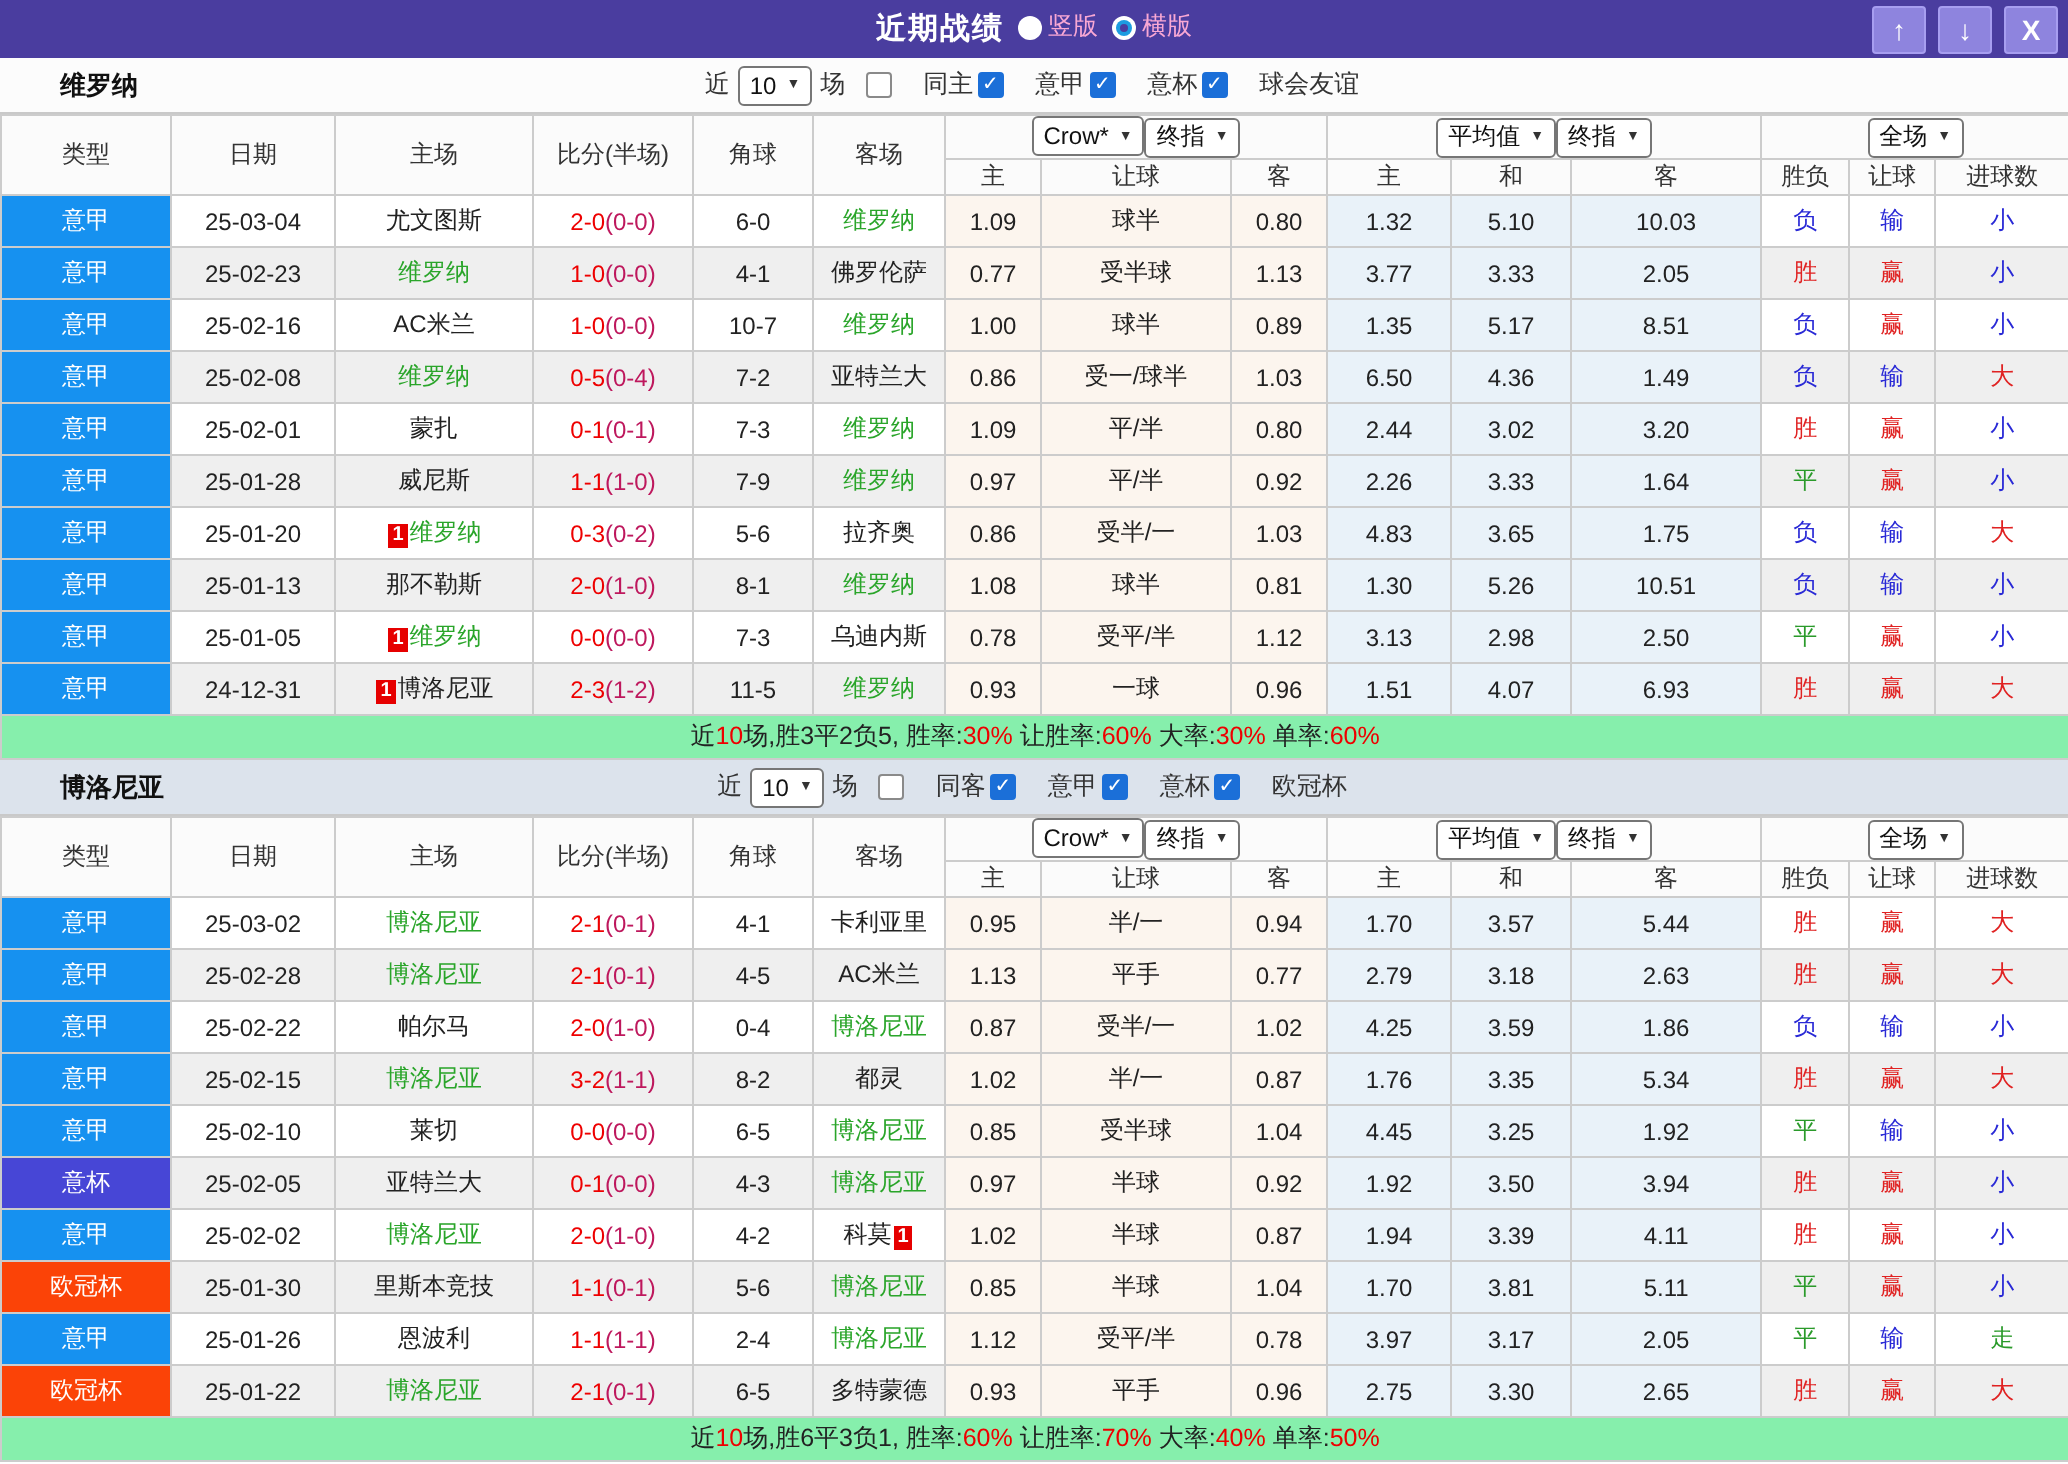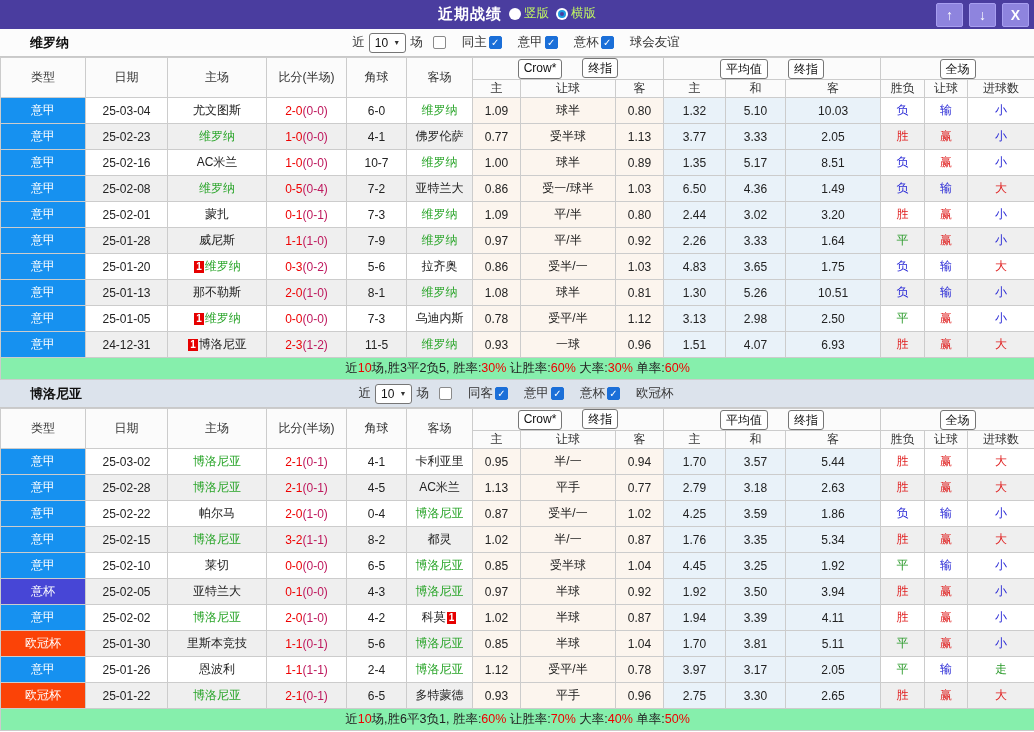--- a/index.html
+++ b/index.html
@@ -6,21 +6,21 @@
   body{
     width:1034px;height:732px;overflow:hidden;background:#fff;
     font-family:"Liberation Sans","DejaVu Sans",sans-serif;
     font-size:12px;color:#222;
   }
   
   .titlebar{height:29px;background:#4a3d9f;position:relative;
     display:flex;align-items:center;justify-content:center;}
   .title-group{display:flex;align-items:flex-start;gap:7px;color:#fff;}
   .title-text{font-size:15px;font-weight:bold;letter-spacing:1px;}
-  .radio-opt{display:flex;align-items:center;gap:3px;font-size:12.5px;color:#bef264;cursor:pointer;}
+  .radio-opt{display:flex;align-items:center;gap:3px;font-size:12.5px;color:#f9a8d4;cursor:pointer;}
   .radio-v{width:12px;height:12px;border-radius:50%;background:#fff;}
   .radio-h{width:12px;height:12px;border-radius:50%;background:#fff;position:relative;}
   .radio-h::after{content:'';position:absolute;left:2px;top:2px;right:2px;bottom:2px;border-radius:50%;background:#1d9ce0;}
   .radio-h::before{content:'';position:absolute;left:4px;top:4px;right:4px;bottom:4px;border-radius:50%;background:#4a3d9f;z-index:1;}
   .title-buttons{position:absolute;right:5px;top:3px;display:flex;gap:6px;}
   .tbtn{width:25px;height:22px;background:#8e84de;border:1px solid #a79ef0;color:#fff;
     display:flex;align-items:center;justify-content:center;font-size:14px;font-weight:bold;
     border-radius:2px;cursor:pointer;}
   
   .filter-row{height:27px;display:flex;align-items:center;justify-content:center;
@@ -39,21 +39,21 @@
     border-radius:3px;padding:1px 5px;height:16px;font-size:12px;color:#111;cursor:pointer;white-space:nowrap;}
   .sel .arr{font-size:7px;color:#333;}
   
   table{border-collapse:collapse;table-layout:fixed;width:1034px;}
   th,td{border:1px solid #ccc;text-align:center;padding:0;font-weight:normal;
     overflow:hidden;white-space:nowrap;}
   thead th{background:#fbfbfb;color:#333;font-size:12px;}
   thead tr.dd-row th{height:21px;}
   thead tr.sub-row th{height:17px;}
   thead th.dd-cell{background:#fbfbfb;}
-  .dd-cell .sel{margin:0 10px;flex-direction:column;}
+  .dd-cell .sel{margin:0 0;}
   tbody td{height:25px;font-size:12px;background:#fff;}
   tbody tr.alt td{background:#efefef;}
   tbody tr td.crow-col{background:#fcf5ee;}
   tbody tr td.avg-col{background:#e9f2f9;}
   td.type-cell{color:#fff;}
   .team-green{color:#2aa52a;}
   .badge{display:inline-block;background:#e60000;color:#fff;font-size:10px;line-height:12px;
     padding:0 2px;margin:0 1px;font-weight:bold;}
   .score-main{color:#ee0000;}
   .score-half{color:#be185d;}

